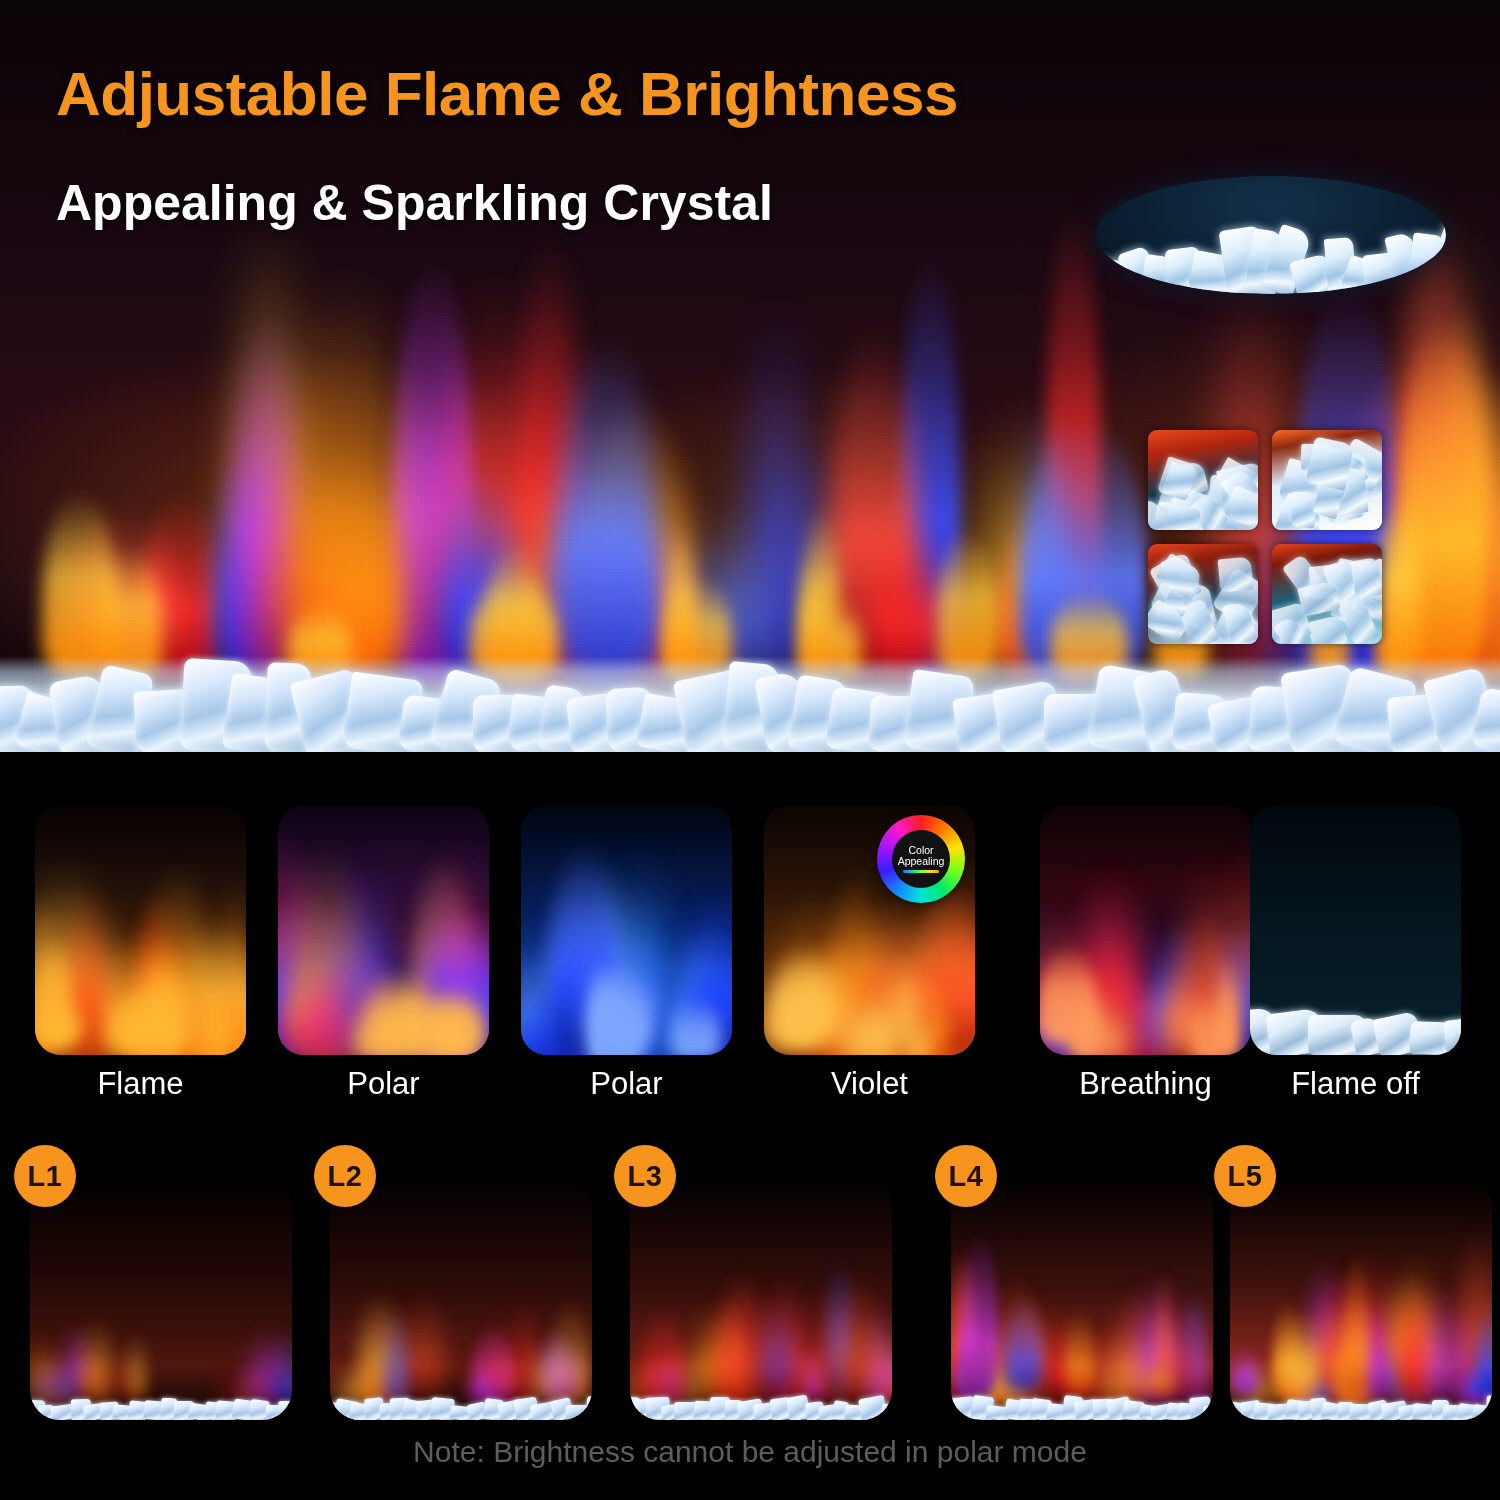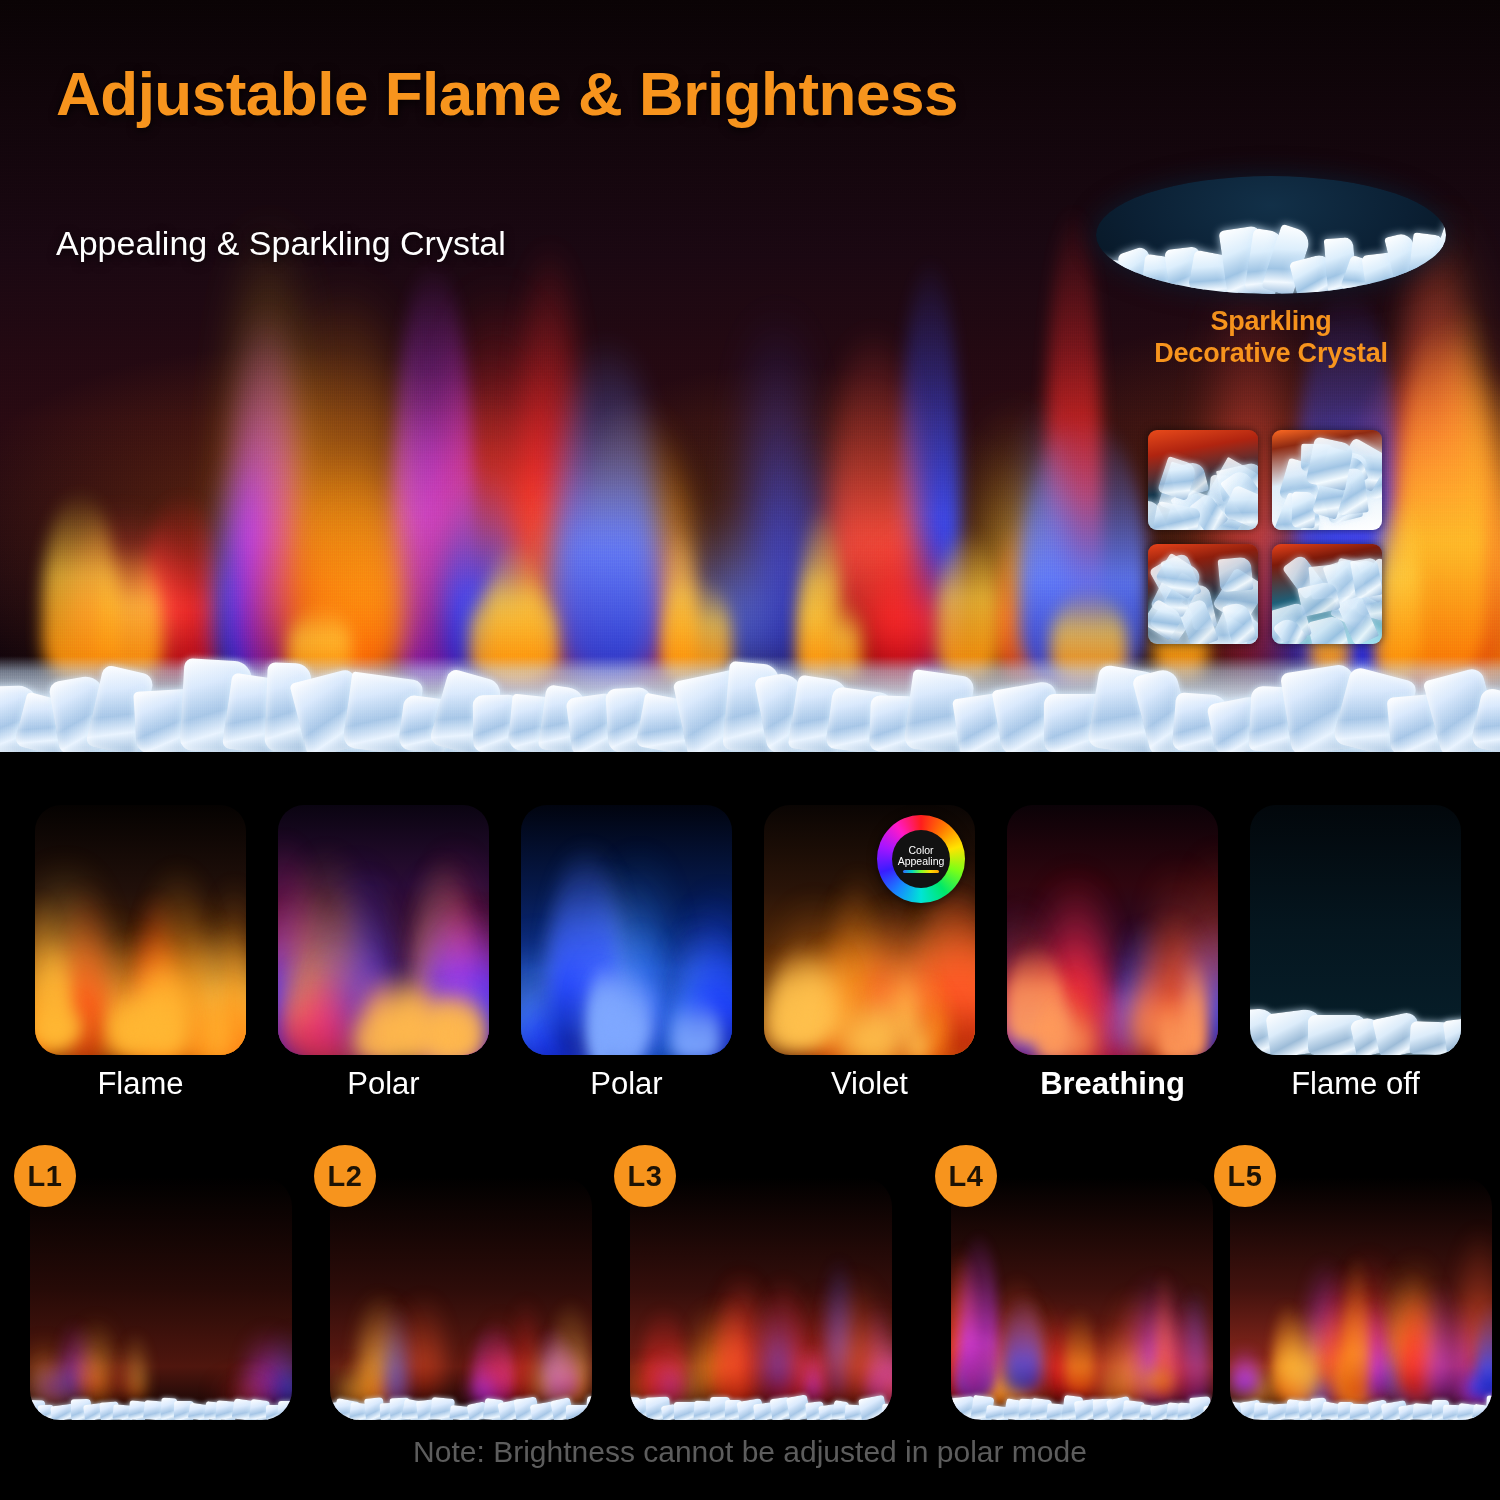--- a/index.html
+++ b/index.html
@@ -51,22 +51,22 @@
 
   
   .title {
     position:absolute; left:56px; top:63px;
     font-size:62px; font-weight:bold; letter-spacing:-0.5px;
     color:#f7941d; white-space:nowrap; line-height:1;
     text-shadow:0 2px 10px rgba(0,0,0,.85);
   }
   .subtitle {
     position:absolute; left:56px; top:178px;
-    font-size:34px; font-weight:normal; color:#ffffff; white-space:nowrap;
-    line-height:1; text-shadow:0 2px 10px rgba(0,0,0,.8);margin-top:48px;
+    font-size:50px; font-weight:bold; color:#ffffff; white-space:nowrap;
+    line-height:1; text-shadow:0 2px 10px rgba(0,0,0,.8);
   }
 
   
   .callout { position:absolute; left:1086px; top:176px; width:370px; }
   .oval {
     position:relative; width:350px; height:118px; margin:0 auto;
     border-radius:50%; overflow:hidden;
     background:radial-gradient(ellipse at 50% 25%, #123048 0%, #0b2034 55%, #06131f 100%);
     box-shadow:0 0 26px rgba(10,30,50,.85);
   }
@@ -282,24 +282,20 @@
         <s style="left: 175.478px; width: 31.7732px; height: 66.9612px; border-radius: 4.11033px 15.9286px 2.18087px 3.82135px; transform: rotate(17.9deg);"></s>
         <s style="left: 197.206px; width: 42.3015px; height: 37.5017px; border-radius: 4.6843px 14.8517px 3.69124px 4.94362px; transform: rotate(-14.5deg);"></s>
         <s style="left: 229.932px; width: 29.4335px; height: 56.2048px; border-radius: 2.37586px 8.70367px 4.47034px 6.46255px; transform: rotate(-4.7deg);"></s>
         <s style="left: 249.336px; width: 26.8321px; height: 35.9774px; border-radius: 4.96754px 15.719px 4.09795px 6.56373px; transform: rotate(19.6deg);"></s>
         <s style="left: 268.307px; width: 44.3727px; height: 41.2429px; border-radius: 4.9077px 13.8811px 4.08175px 3.12108px; transform: rotate(-7.3deg);"></s>
         <s style="left: 295.08px; width: 26.9397px; height: 60.481px; border-radius: 3.61717px 12.8953px 3.55074px 7.72422px; transform: rotate(-13.9deg);"></s>
         <s style="left: 313.872px; width: 30.7238px; height: 60.0161px; border-radius: 3.6084px 9.28638px 4.13601px 4.58083px; transform: rotate(6.9deg);"></s>
         <s style="left: 337.63px; width: 41.019px; height: 67.0568px; border-radius: 3.41708px 14.6211px 3.03917px 4.29395px; transform: rotate(18.9deg);"></s>
       </div>
   </div>
-  <div class="callout-label">
-    <div>Sparkling</div>
-    <div>Decorative Crystal</div>
-  </div>
 </div>
 
 <div class="ice-grid" id="ice-grid">
     <div class="ice-cell">
       <div class="bgflame" style="background: linear-gradient(170deg, rgb(232, 74, 26) 0%, rgb(176, 36, 16) 22%, rgb(22, 56, 77) 55%, rgb(185, 214, 236) 100%);"></div>
       <div class="icechunks">
         <b style="left: 64.2802px; top: 68.2226px; width: 27.5187px; height: 47.1001px; border-radius: 4.81364px 11.8573px 1.38774px 3.25958px; transform: rotate(37deg); opacity: 0.88;"></b>
         <b style="left: 65.5567px; top: 34.7629px; width: 44.5958px; height: 44.9207px; border-radius: 1.38997px 14.5094px 2.48412px 4.5468px; transform: rotate(29.7deg); opacity: 0.88;"></b>
         <b style="left: 60.9409px; top: 46.0572px; width: 35.2869px; height: 44.1862px; border-radius: 4.42318px 9.09991px 2.55184px 5.0958px; transform: rotate(4.4deg); opacity: 0.88;"></b>
         <b style="left: 21.5646px; top: 61.0816px; width: 41.6259px; height: 44.8718px; border-radius: 5.97619px 7.69079px 1.37058px 2.13359px; transform: rotate(20.3deg); opacity: 0.88;"></b>
@@ -507,21 +503,21 @@
         <div class="dial">
           <div class="dial-inner">
             <div>Color</div>
             <div>Appealing</div>
             <div class="dial-bar"></div>
           </div>
         </div>
       </div>
       <div class="mode-label">Violet</div>
     </div>
-    <div class="mode" style="left: 1007px; font-weight: bold;">
+    <div class="mode" style="left: 1040px;">
       <div class="mode-img">
         <div class="layer" style="background: linear-gradient(rgb(11, 2, 7) 0%, rgb(48, 6, 15) 32%, rgb(42, 13, 46) 62%, rgb(12, 3, 9) 100%);"></div>
         <div style="position: absolute; bottom: -14.6661px; left: 50.6153px; width: 71.7362px; height: 102.121px; border-radius: 50% 50% 34% 34% / 62% 62% 22% 22%; background: linear-gradient(rgba(255, 47, 122, 0) 0%, rgba(255, 47, 122, 0.333) 30%, rgb(255, 47, 122) 66%, rgb(140, 0, 58) 100%); filter: blur(11.5px); opacity: 0.92;"></div>
         <div style="position: absolute; bottom: -8.05613px; left: 102.2px; width: 31.4529px; height: 72.0632px; border-radius: 50% 50% 34% 34% / 62% 62% 22% 22%; background: linear-gradient(rgba(255, 32, 32, 0) 0%, rgba(255, 32, 32, 0.333) 30%, rgb(255, 32, 32) 66%, rgb(140, 0, 8) 100%); filter: blur(8.2px); opacity: 0.75;"></div>
         <div style="position: absolute; bottom: -8.81169px; left: 39.8787px; width: 58.9056px; height: 188.123px; border-radius: 50% 50% 34% 34% / 62% 62% 22% 22%; background: linear-gradient(rgba(255, 47, 122, 0) 0%, rgba(255, 47, 122, 0.333) 30%, rgb(255, 47, 122) 66%, rgb(140, 0, 58) 100%); filter: blur(16.1px); opacity: 0.82;"></div>
         <div style="position: absolute; bottom: -15.0119px; left: -20.7421px; width: 41.2979px; height: 159.196px; border-radius: 50% 50% 34% 34% / 62% 62% 22% 22%; background: linear-gradient(rgba(255, 47, 122, 0) 0%, rgba(255, 47, 122, 0.333) 30%, rgb(255, 47, 122) 66%, rgb(140, 0, 58) 100%); filter: blur(19.8px); opacity: 0.75;"></div>
         <div style="position: absolute; bottom: -8.00921px; left: 186.98px; width: 59.2226px; height: 129.868px; border-radius: 50% 50% 34% 34% / 62% 62% 22% 22%; background: linear-gradient(rgba(255, 32, 32, 0) 0%, rgba(255, 32, 32, 0.333) 30%, rgb(255, 32, 32) 66%, rgb(140, 0, 8) 100%); filter: blur(18.2px); opacity: 0.72;"></div>
         <div style="position: absolute; bottom: -11.1856px; left: -7.35522px; width: 65.9344px; height: 117.882px; border-radius: 50% 50% 34% 34% / 62% 62% 22% 22%; background: linear-gradient(rgba(255, 47, 122, 0) 0%, rgba(255, 47, 122, 0.333) 30%, rgb(255, 47, 122) 66%, rgb(140, 0, 58) 100%); filter: blur(8.7px); opacity: 0.69;"></div>
         <div style="position: absolute; bottom: -4.34546px; left: 90.2222px; width: 36.0609px; height: 72.2697px; border-radius: 50% 50% 34% 34% / 62% 62% 22% 22%; background: linear-gradient(rgba(255, 32, 32, 0) 0%, rgba(255, 32, 32, 0.333) 30%, rgb(255, 32, 32) 66%, rgb(140, 0, 8) 100%); filter: blur(10.3px); opacity: 0.89;"></div>
         <div style="position: absolute; bottom: 3.03703px; left: 0.392815px; width: 35.008px; height: 155.047px; border-radius: 50% 50% 34% 34% / 62% 62% 22% 22%; background: linear-gradient(rgba(255, 90, 43, 0) 0%, rgba(255, 90, 43, 0.333) 30%, rgb(255, 90, 43) 66%, rgb(168, 24, 0) 100%); filter: blur(14.6px); opacity: 0.63;"></div>

